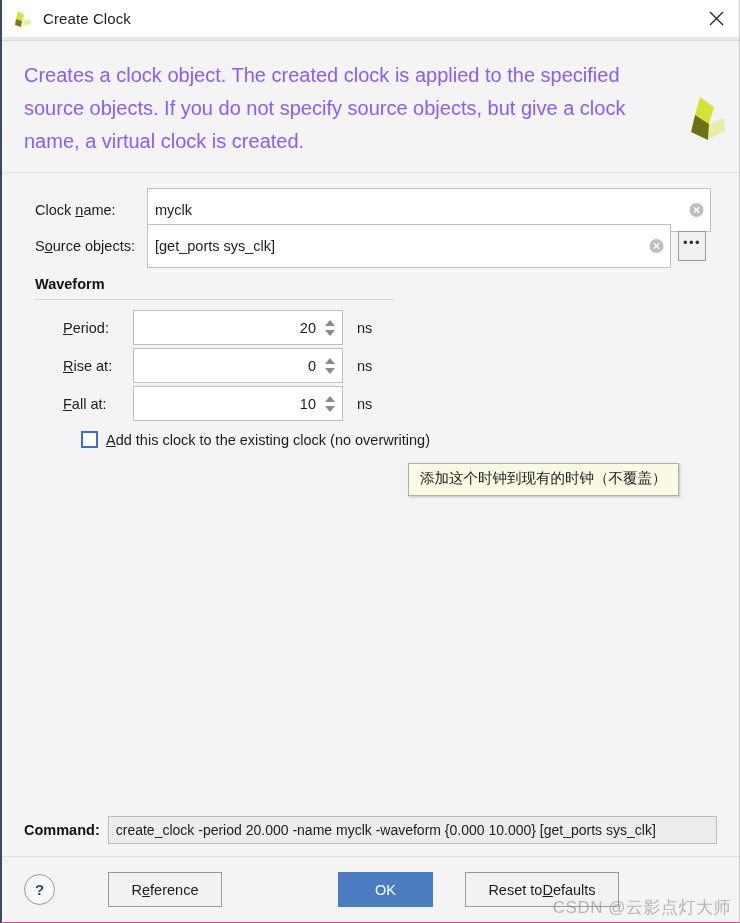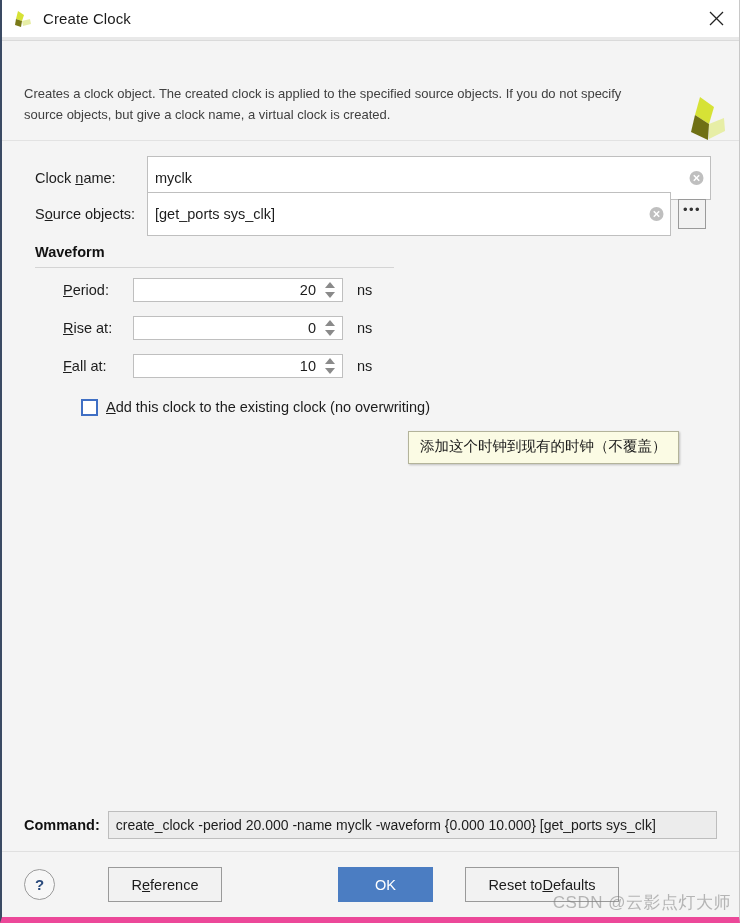--- a/index.html
+++ b/index.html
@@ -10,21 +10,21 @@
     font-family: "Liberation Sans", sans-serif;
   }
   body { background: #f5f5f5; }
 
   .dialog {
     position: relative;
     width: 740px; height: 923px;
     background: #f4f4f4;
     border-left: 2px solid #3a4a63;
     border-right: 1px solid #c8c8c8;
-    border-bottom: 6px solid #ec4899;
+    border-bottom: 1px solid #ec4899;
     display: flex; flex-direction: column;
   }
 
   
   .titlebar {
     height: 37px;
     background: #ffffff;
     display: flex; align-items: center;
     flex: 0 0 auto;
     position: relative;
@@ -43,23 +43,22 @@
 
   
   .header {
     position: relative;
     background: #f4f4f4;
     padding: 18px 22px 14px 22px;
     flex: 0 0 auto;
     border-bottom: 1px solid #e2e2e2;
   }
   .header-text {
-    font-size: 13px; color: #404040; line-height: 1.65;
+    font-size: 20px; color: #8b5cf6; line-height: 1.65;
     max-width: 630px;
-    margin-top: 24px;
   }
   .header-logo { position: absolute; right: 14px; top: 54px; width: 52px; height: 46px; }
 
   
   .body {
     position: relative;
     flex: 1 1 auto;
     background: #f4f4f4;
     padding: 0;
   }
@@ -107,21 +106,21 @@
   .group-title {
     font-size: 14.5px; font-weight: bold; color: #111;
   }
   .group-rule {
     height: 1px; background: #d4d4d4;
   }
 
   
   .spin {
     position: relative;
-    width: 210px; height: 24px;
+    width: 210px; height: 35px;
     background: #ffffff;
     border: 1px solid #bfbfbf;
     display: flex; align-items: center;
   }
   .spin input {
     border: 0; outline: none; background: transparent;
     font-family: "Liberation Sans", sans-serif;
     font-size: 14.5px; color: #1c1c1c;
     text-align: right;
     padding: 0 26px 0 6px;

